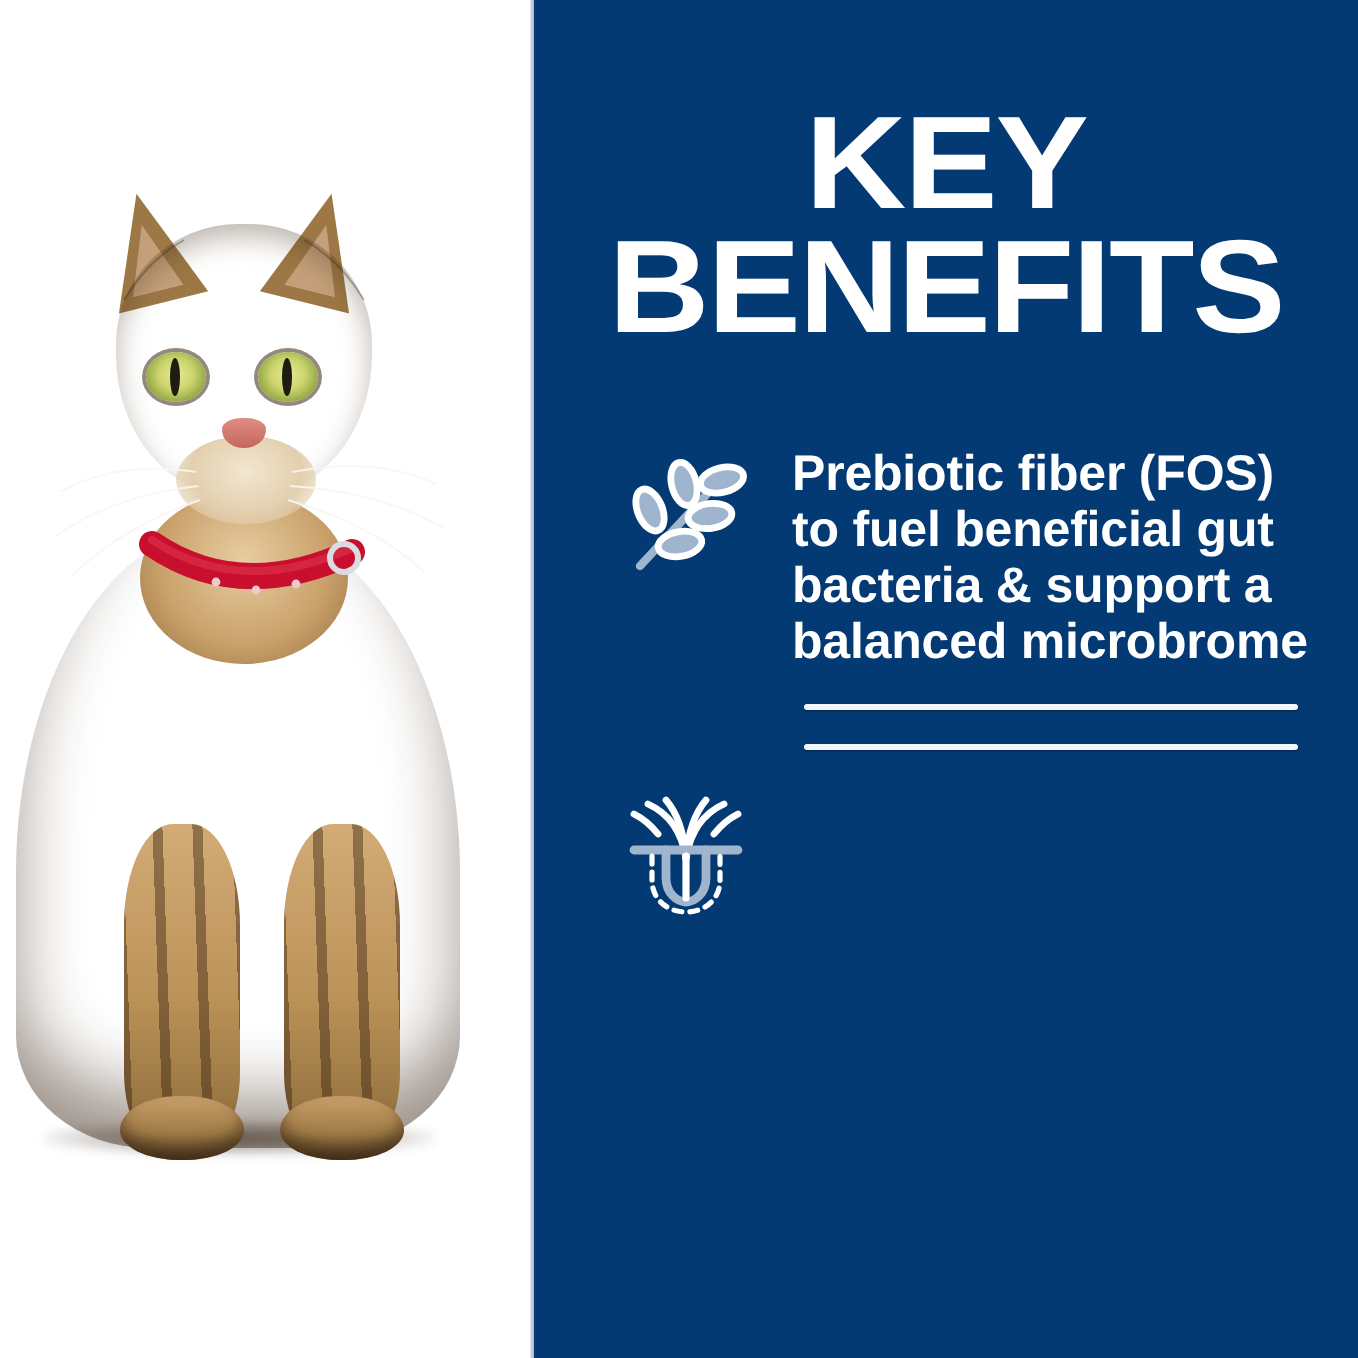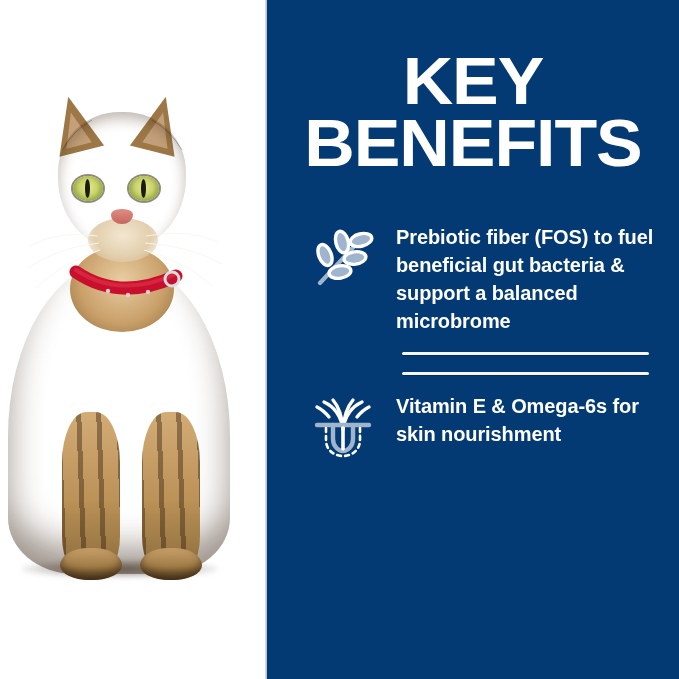--- a/index.html
+++ b/index.html
@@ -193,21 +193,21 @@
   .benefit-icon {
     flex: 0 0 64px;
     width: 64px; height: 64px;
     margin-top: 4px;
   }
   .benefit-icon svg { display: block; }
   .benefit-text {
     color: #ffffff;
     font-family: "Liberation Sans", sans-serif;
     font-weight: 700;
-    font-size: 20px;
+    font-size: 25px;
     line-height: 28px;
     letter-spacing: -0.1px;
     padding-left: 21px;
     padding-top: 1px;
   }
   .benefit-divider {
     height: 3px;
     margin: 17px 30px 16px 135px;
     background: #f3f6fa;
     border-radius: 2px;
@@ -314,18 +314,17 @@
               <path d="M32,34 C34,22 40,12 51,7"></path>
               <path d="M18,22 C14,17 10,14 6,12"></path>
               <path d="M46,22 C50,17 54,14 58,12"></path>
             </g>
             <path d="M6,30 L58,30" stroke="#9fb4cd" stroke-width="4.4" stroke-linecap="round"></path>
             <path d="M22,30 L22,44 C22,52 28,56 32,56 C36,56 42,52 42,44 L42,30" fill="none" stroke="#9fb4cd" stroke-width="4.4" stroke-linejoin="round" stroke-linecap="round"></path>
             <path d="M32,33 L32,54" stroke="#ffffff" stroke-width="3.6" stroke-linecap="round"></path>
             <path d="M15,33 L15,45 C15,55 23,61 32,61 C41,61 49,55 49,45 L49,33" fill="none" stroke="#ffffff" stroke-width="2.6" stroke-dasharray="4 4" stroke-linecap="round"></path>
           </svg>
         </div>
-        <div class="benefit-text">Vitamin E &amp; Omega-6s for skin nourishment</div>
       </div>
 
     </div>
   </div>
 </div>
 
 </body></html>

